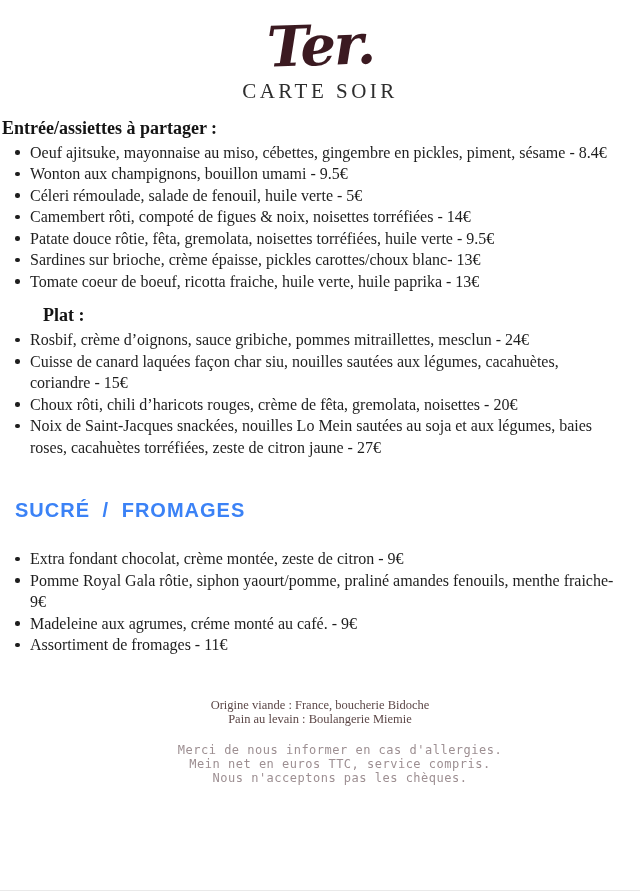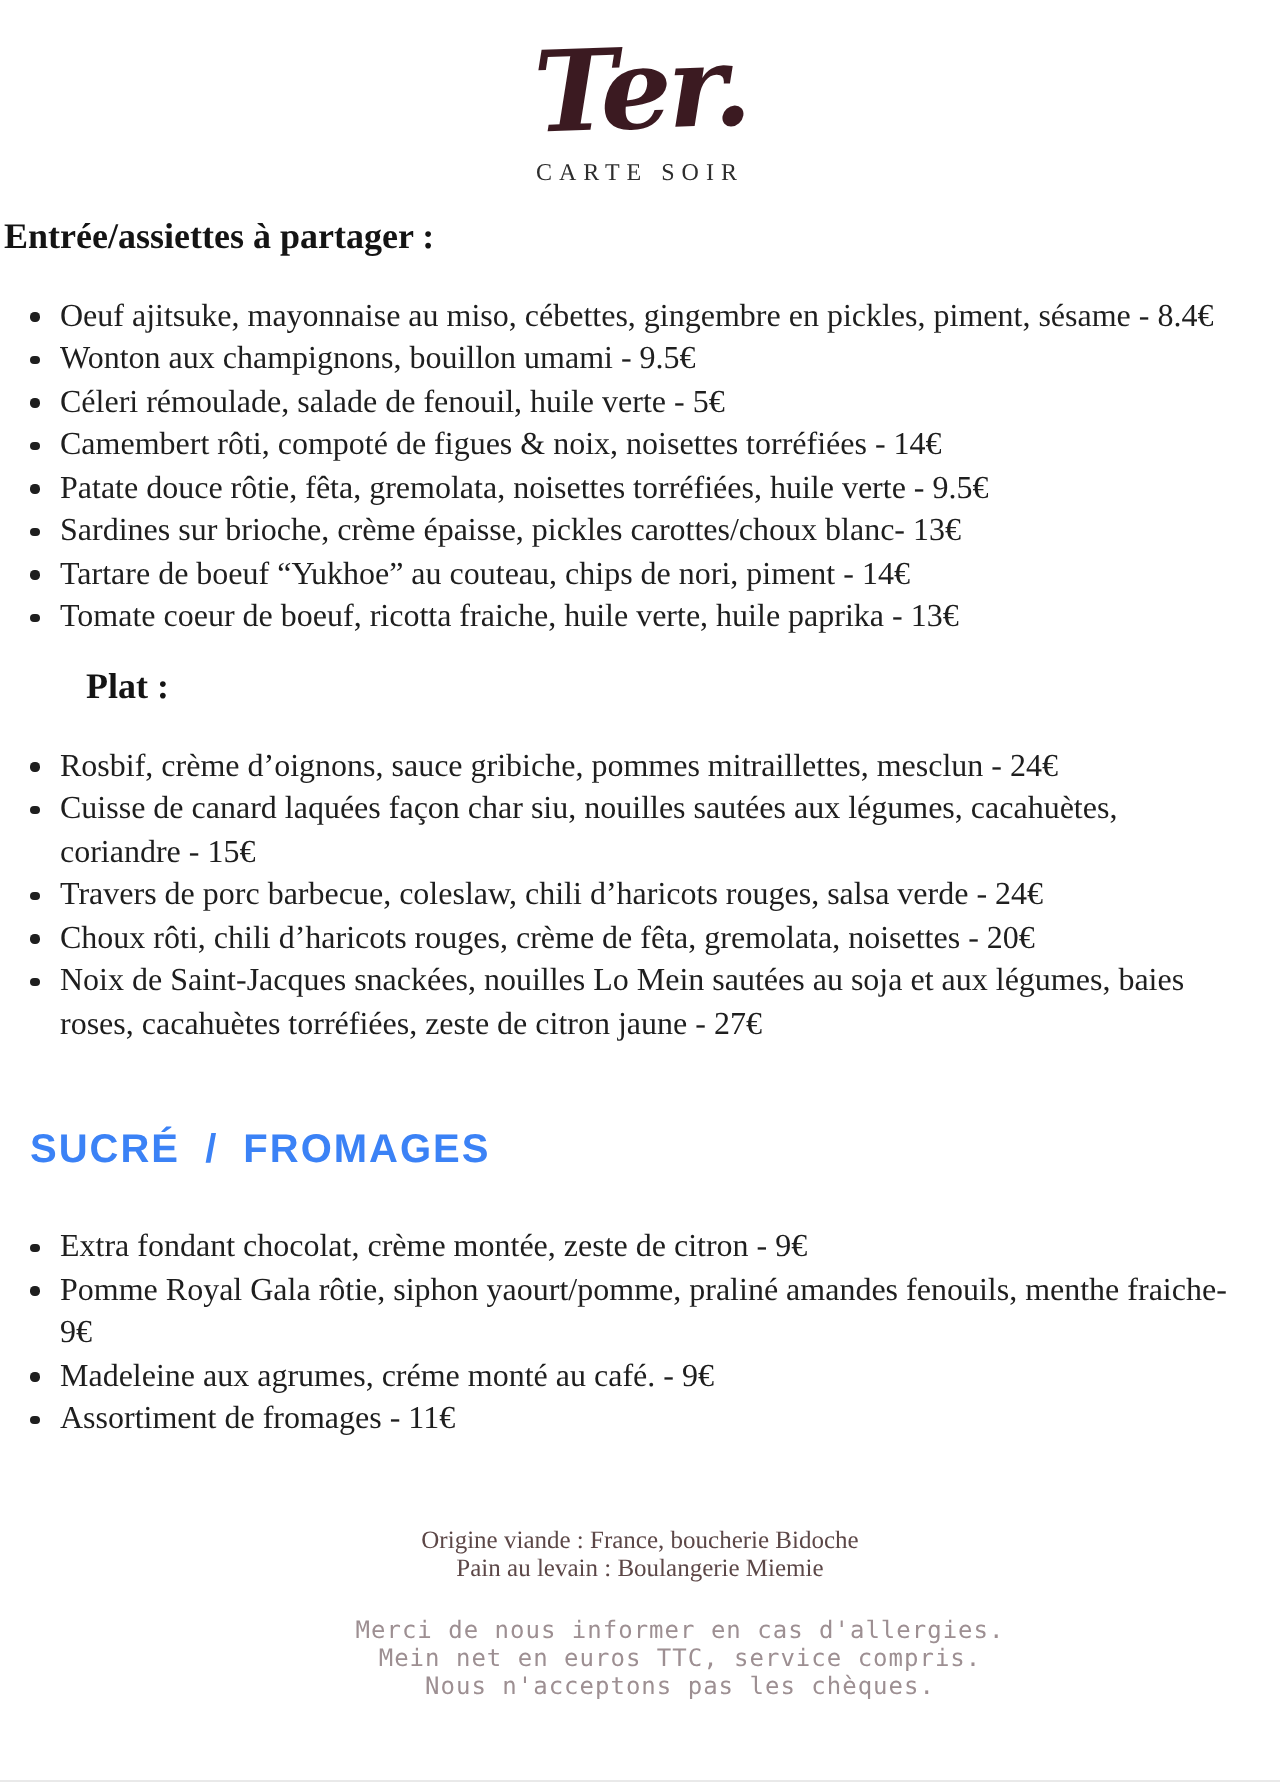--- a/index.html
+++ b/index.html
@@ -23,21 +23,21 @@
     font-style: italic;
     font-weight: 700;
     font-size: 56px;
     line-height: 1.05;
     color: #3b1a21;
     transform: rotate(-2deg);
     letter-spacing: -2px;
   }
   .subtitle {
     text-align: center;
-    font-size: 12px;
+    font-size: 21px;
     letter-spacing: 3.5px;
     color: #2d2d2d;
     margin-top: 4px;
   }
 
   
   .menu { padding: 0 14px 0 2px; }
   .section-title {
     font-size: 18px;
     font-weight: 700;
@@ -49,21 +49,21 @@
   .section-title.sucre {
     font-family: "Liberation Sans", sans-serif;
     font-size: 20px;
     font-weight: 700;
     letter-spacing: 1px;
     word-spacing: 6px;
     color: #3b82f6;
     margin-top: 41px;
     margin-left: 13px;
   }
-  ul.items { list-style: none; margin-top: 19px; }
+  ul.items { list-style: none; margin-top: 3px; }
   ul.items.sucre-list { margin-top: 27px; }
   ul.items li {
     position: relative;
     padding-left: 28px;
     padding-right: 6px;
     font-size: 16px;
     line-height: 21.5px;
     color: #1e1e1e;
   }
   ul.items li::before {
@@ -115,29 +115,27 @@
   <div class="menu">
 
     <h2 class="section-title entrees">Entrée/assiettes à partager :</h2>
     <ul class="items">
       <li>Oeuf ajitsuke, mayonnaise au miso, cébettes, gingembre en pickles, piment, sésame - 8.4€</li>
       <li>Wonton aux champignons, bouillon umami - 9.5€</li>
       <li>Céleri rémoulade, salade de fenouil, huile verte - 5€</li>
       <li>Camembert rôti, compoté de figues &amp; noix, noisettes torréfiées - 14€</li>
       <li>Patate douce rôtie, fêta, gremolata, noisettes torréfiées, huile verte - 9.5€</li>
       <li>Sardines sur brioche, crème épaisse, pickles carottes/choux blanc- 13€</li>
-      <li>Tartare de boeuf “Yukhoe” au couteau, chips de nori, piment - 14€</li>
       <li>Tomate coeur de boeuf, ricotta fraiche, huile verte, huile paprika - 13€</li>
     </ul>
 
     <h2 class="section-title plats">Plat :</h2>
     <ul class="items">
       <li>Rosbif, crème d’oignons, sauce gribiche, pommes mitraillettes, mesclun - 24€</li>
       <li>Cuisse de canard laquées façon char siu, nouilles sautées aux légumes, cacahuètes, coriandre - 15€</li>
-      <li>Travers de porc barbecue, coleslaw, chili d’haricots rouges, salsa verde - 24€</li>
       <li>Choux rôti, chili d’haricots rouges, crème de fêta, gremolata, noisettes - 20€</li>
       <li>Noix de Saint-Jacques snackées, nouilles Lo Mein sautées au soja et aux légumes, baies roses, cacahuètes torréfiées, zeste de citron jaune - 27€</li>
     </ul>
 
     <h2 class="section-title sucre">SUCRÉ / FROMAGES</h2>
     <ul class="items sucre-list">
       <li>Extra fondant chocolat, crème montée, zeste de citron - 9€</li>
       <li>Pomme Royal Gala rôtie, siphon yaourt/pomme, praliné amandes fenouils, menthe fraiche- 9€</li>
       <li>Madeleine aux agrumes, créme monté au café. - 9€</li>
       <li>Assortiment de fromages - 11€</li>

